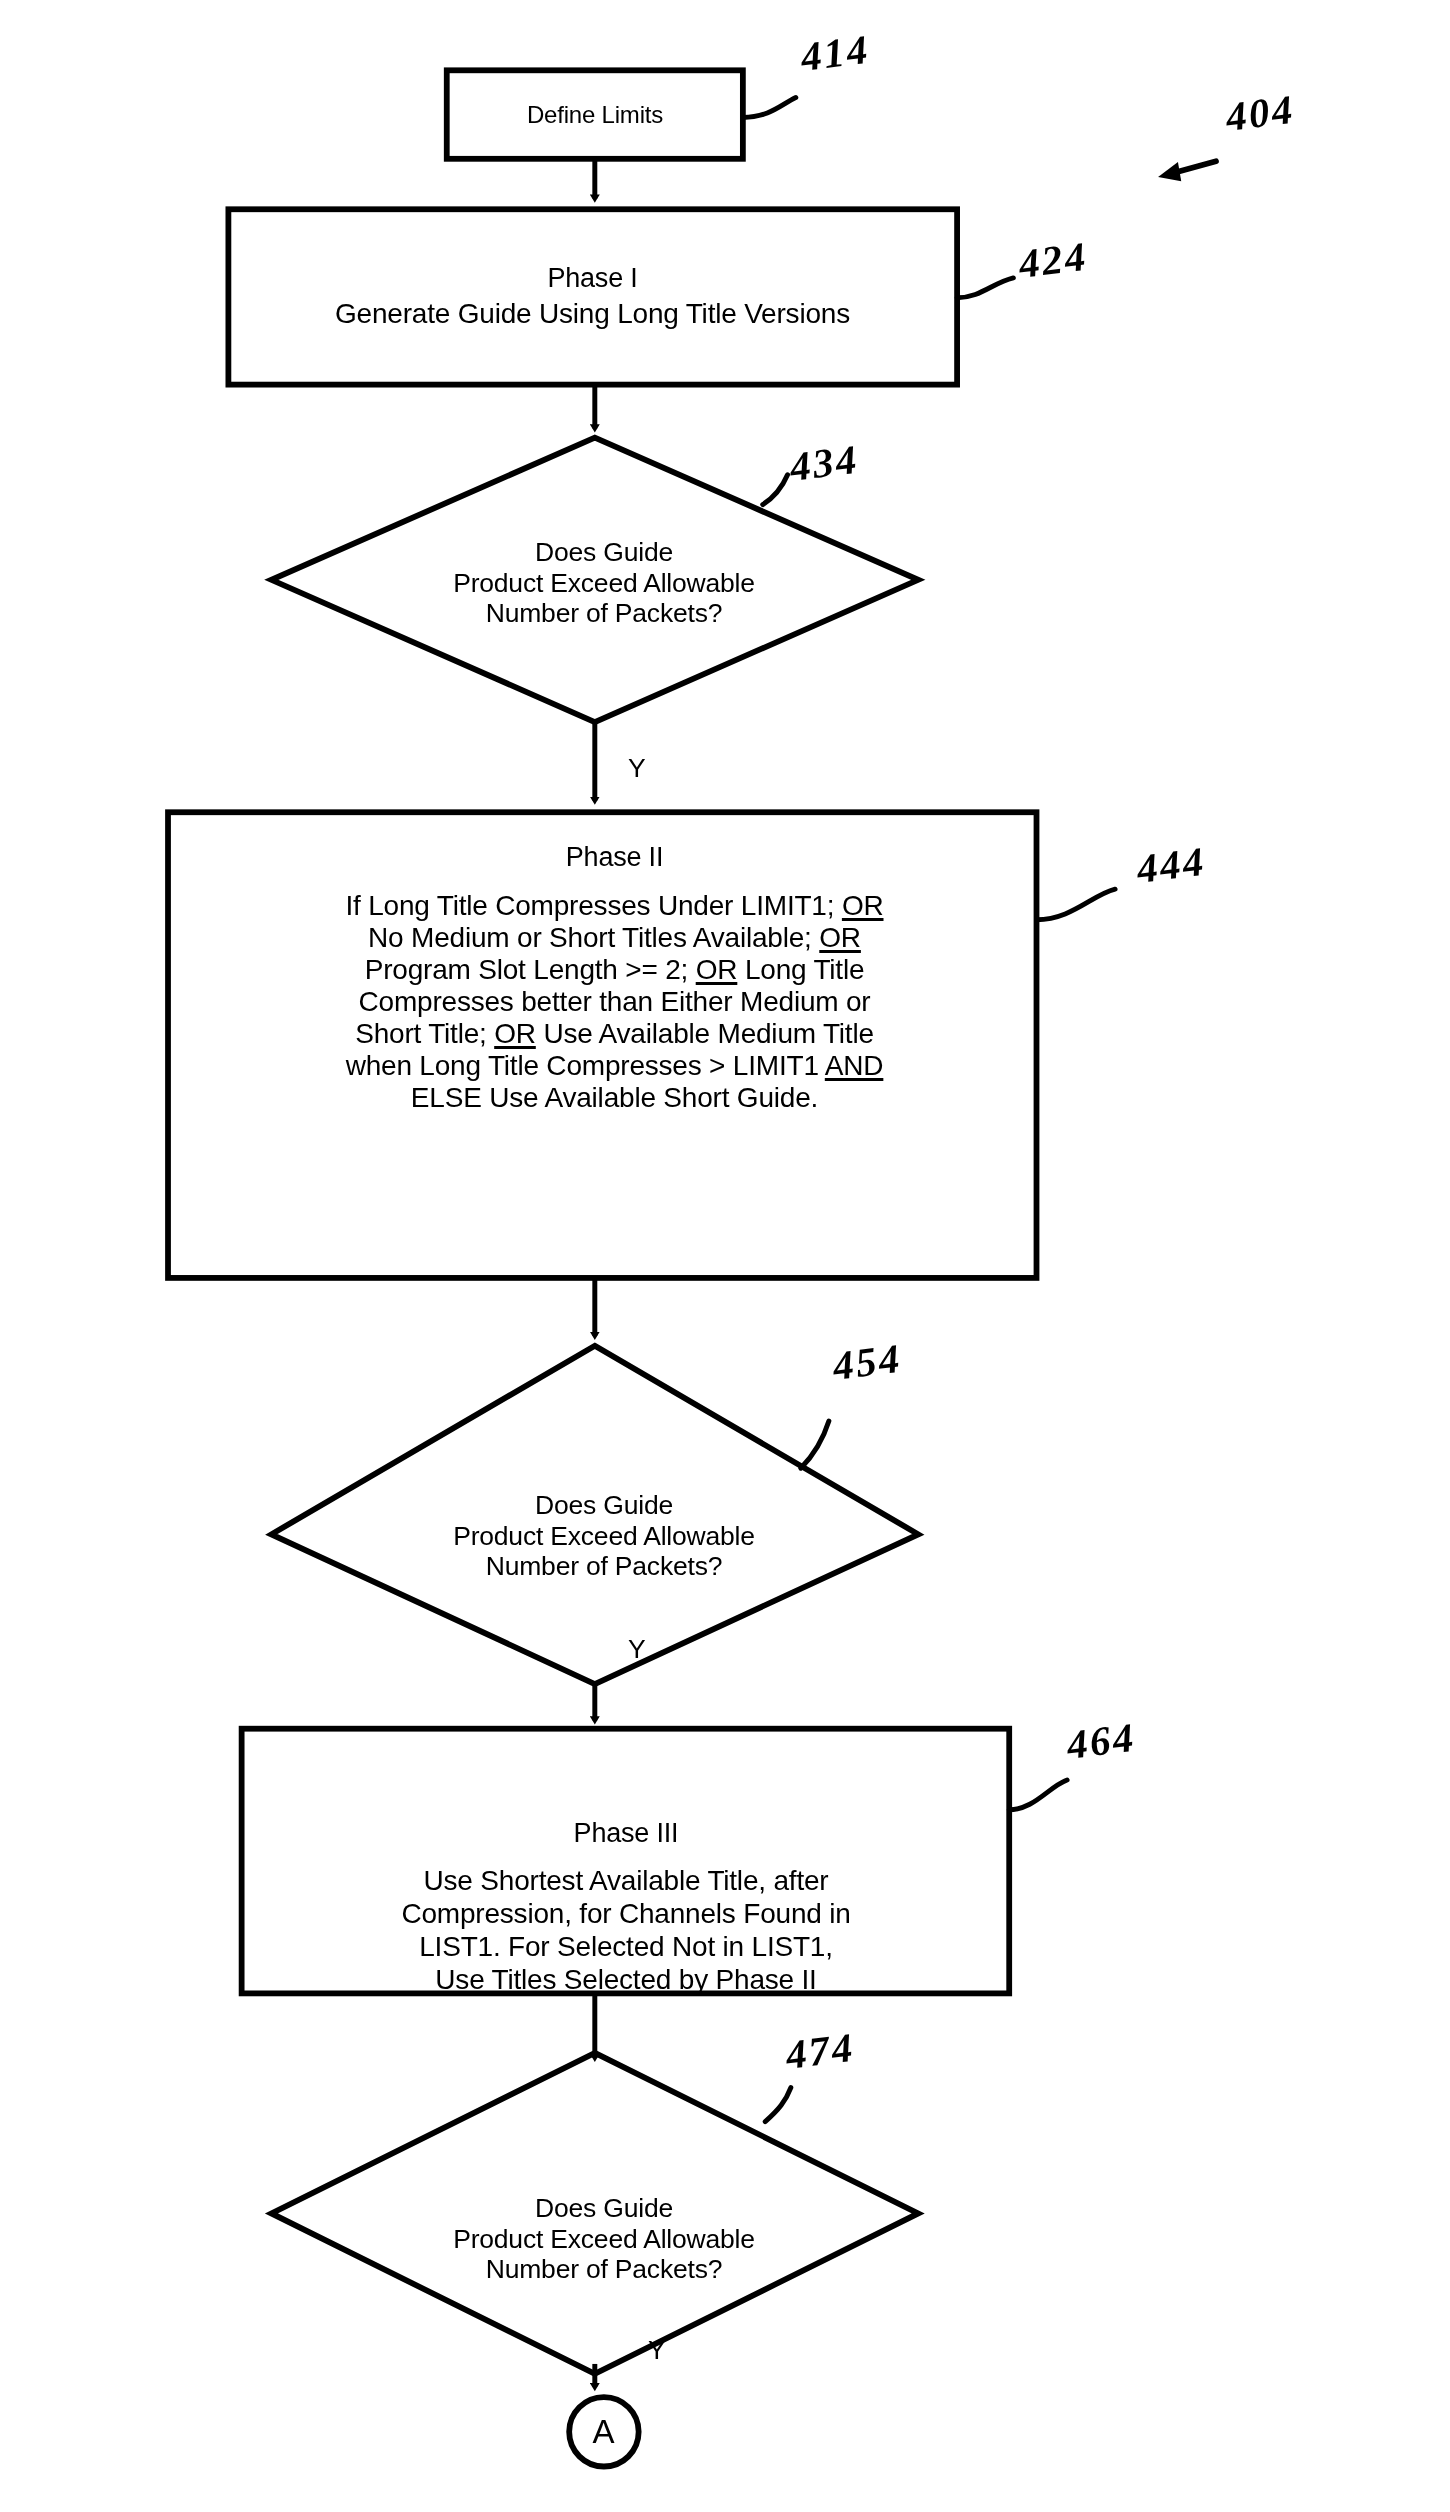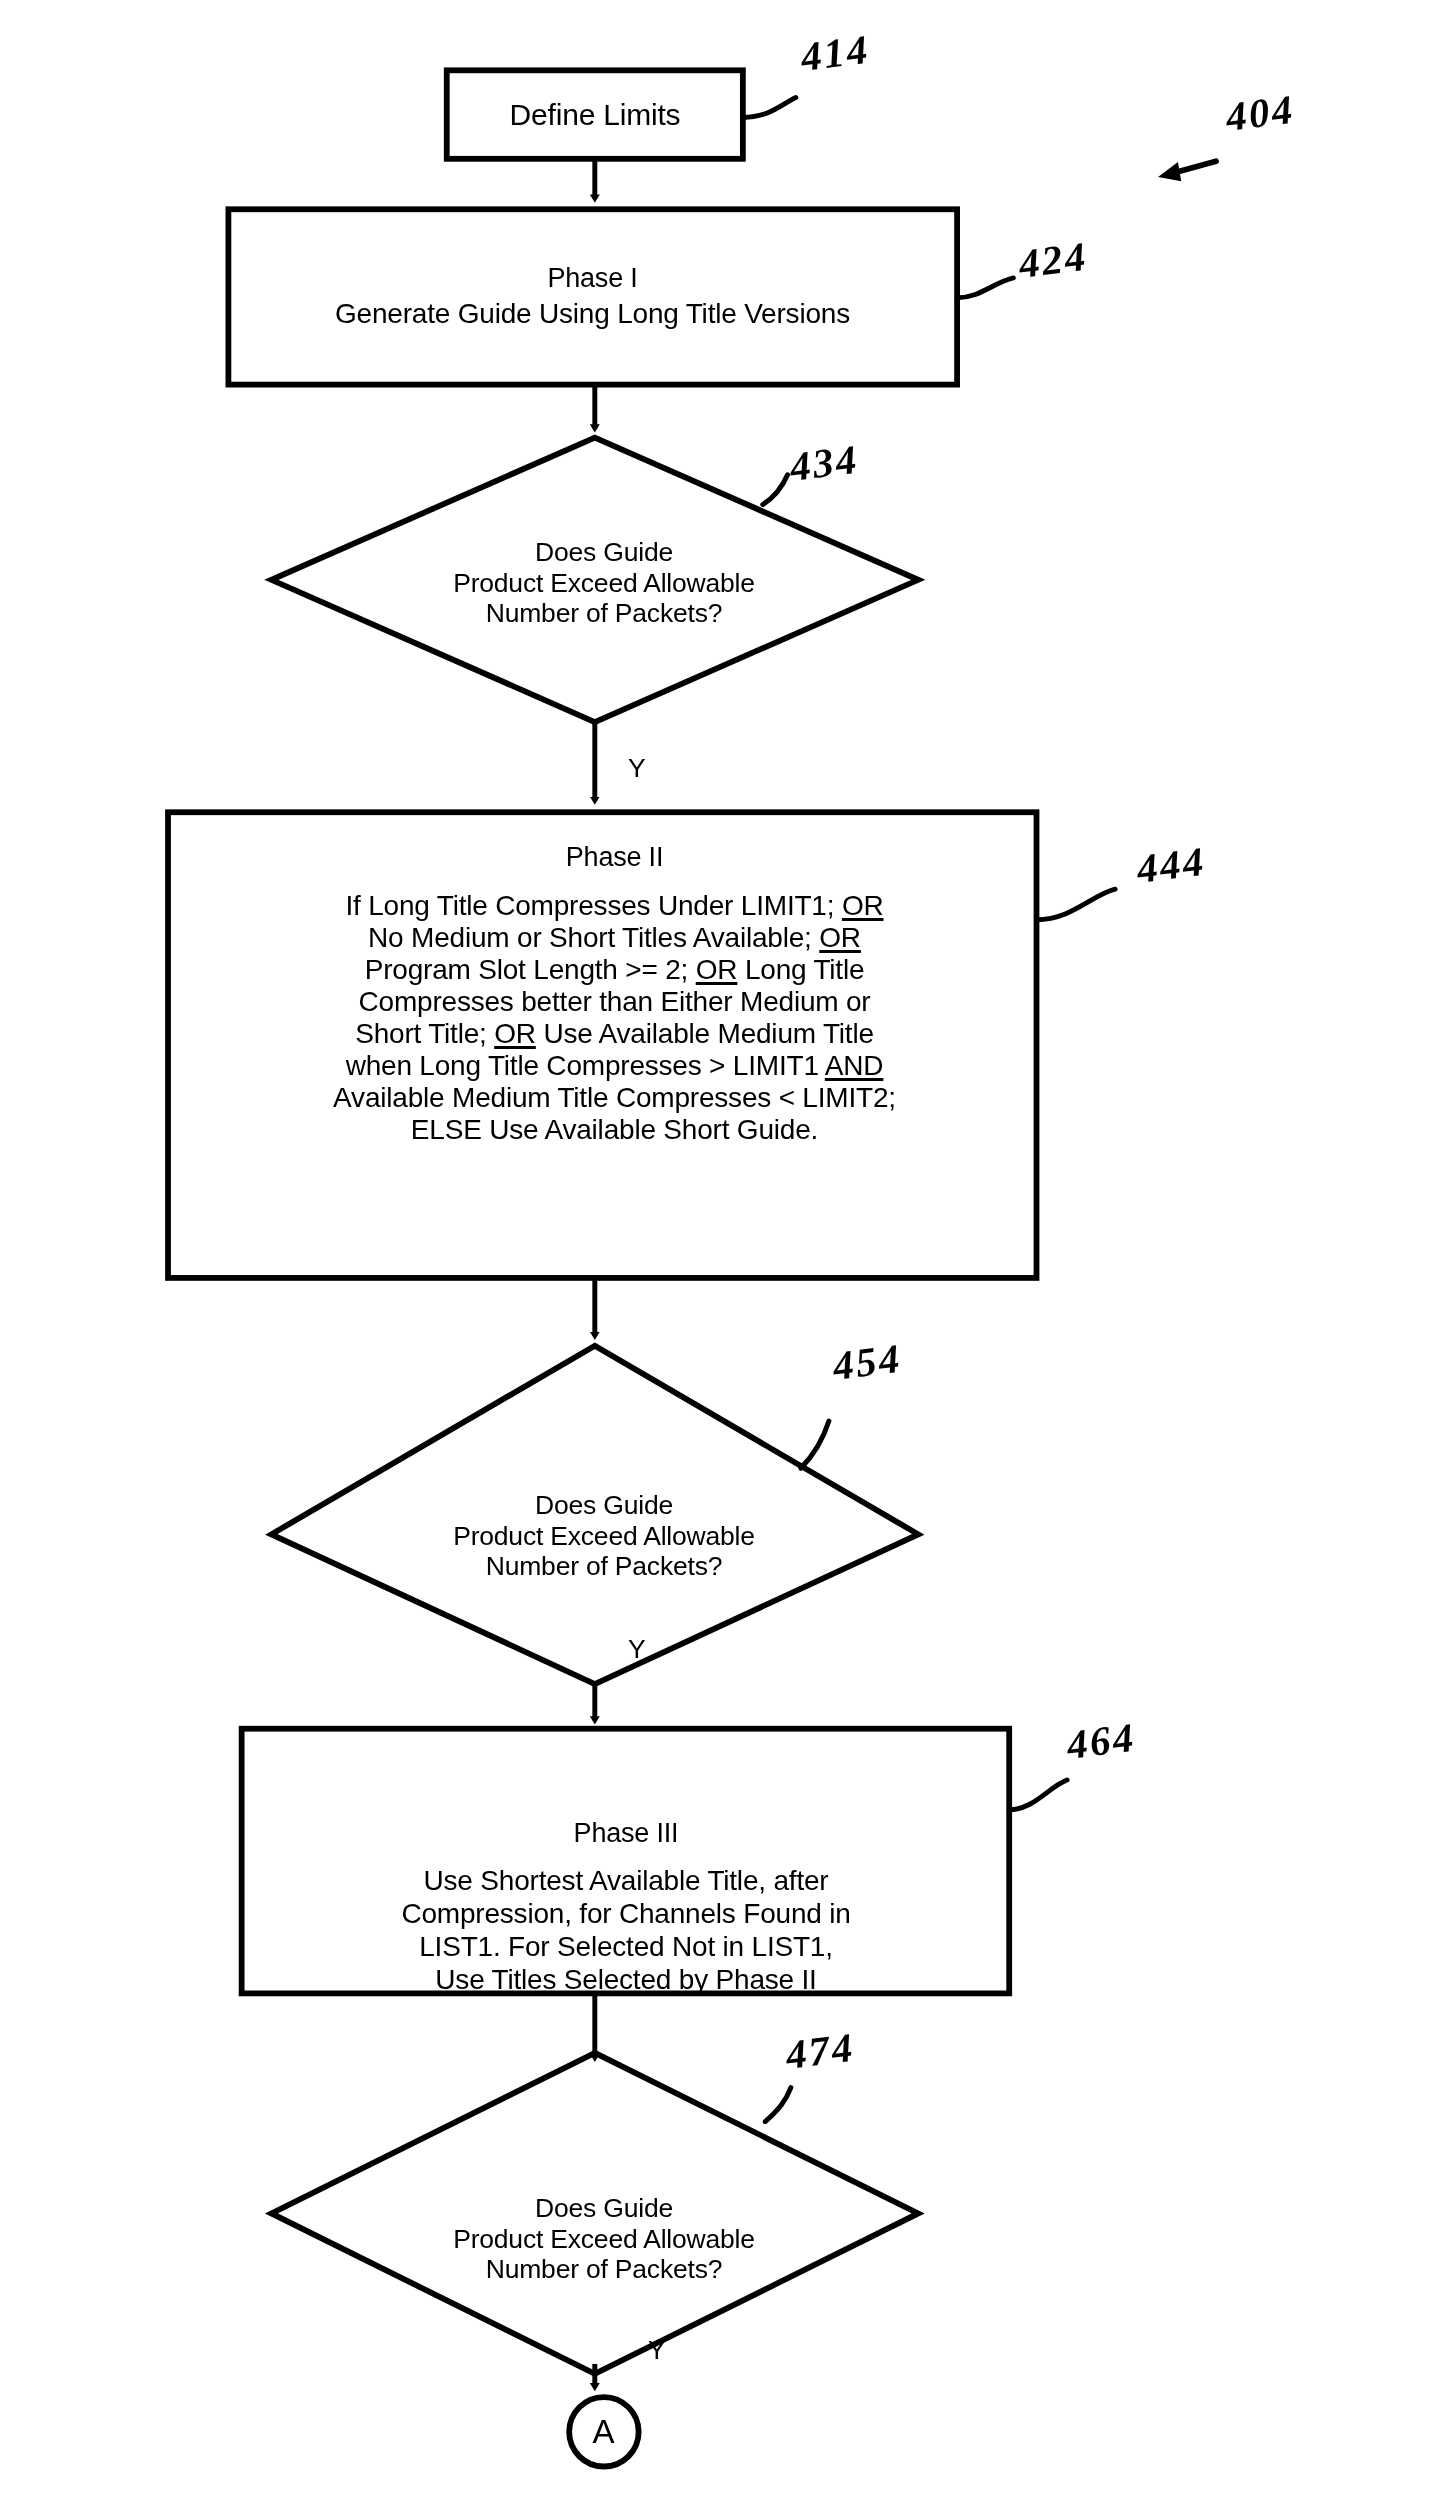--- a/index.html
+++ b/index.html
@@ -50,21 +50,21 @@
   
   #define-limits-text {
     left: 447px;
     top: 70px;
     width: 296px;
     height: 89px;
     display: flex;
     align-items: center;
     justify-content: center;
   }
-  #define-limits-text .node-line { font-size: 30px; }
+  #define-limits-text .node-line { font-size: 24px; }
 
   
   #phase1-text {
     left: 228px;
     top: 209px;
     width: 729px;
     height: 175px;
     display: flex;
     flex-direction: column;
     align-items: center;
@@ -246,21 +246,20 @@
   <div class="branch-label" id="y-label-1">Y</div>
 
   <div class="node-text box-body" id="phase2-text">
     <div class="node-title">Phase II</div>
     <div class="node-line">If Long Title Compresses Under LIMIT1; <u style="text-decoration-thickness:2.5px;text-underline-offset:2.5px;">OR</u></div>
     <div class="node-line">No Medium or Short Titles Available; <u style="text-decoration-thickness:2.5px;text-underline-offset:2.5px;">OR</u></div>
     <div class="node-line">Program Slot Length &gt;=  2; <u style="text-decoration-thickness:2.5px;text-underline-offset:2.5px;">OR</u> Long Title</div>
     <div class="node-line">Compresses better than Either Medium or</div>
     <div class="node-line">Short Title; <u style="text-decoration-thickness:2.5px;text-underline-offset:2.5px;">OR</u> Use  Available Medium Title</div>
     <div class="node-line">when Long Title Compresses &gt; LIMIT1 <u style="text-decoration-thickness:2.5px;text-underline-offset:2.5px;">AND</u></div>
-    <div class="node-line">Available Medium Title Compresses &lt; LIMIT2;</div>
     <div class="node-line">ELSE Use Available Short Guide.</div>
   </div>
   <div class="ref-num" id="ref-444">444</div>
 
   <div class="node-text diamond-text" id="dec2-text">
     <div class="node-line">Does Guide</div>
     <div class="node-line">Product Exceed Allowable</div>
     <div class="node-line">Number of Packets?</div>
   </div>
   <div class="ref-num" id="ref-454">454</div>

